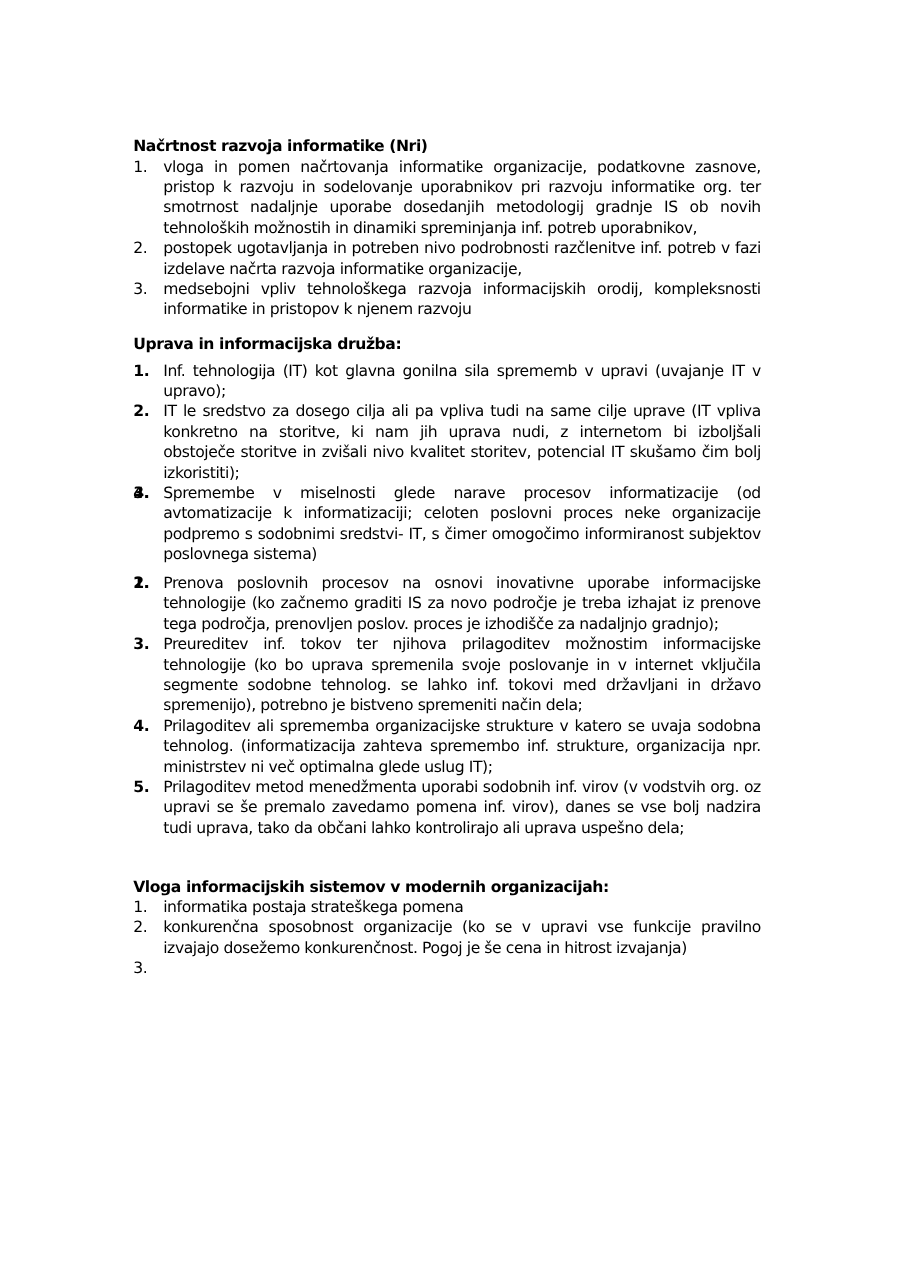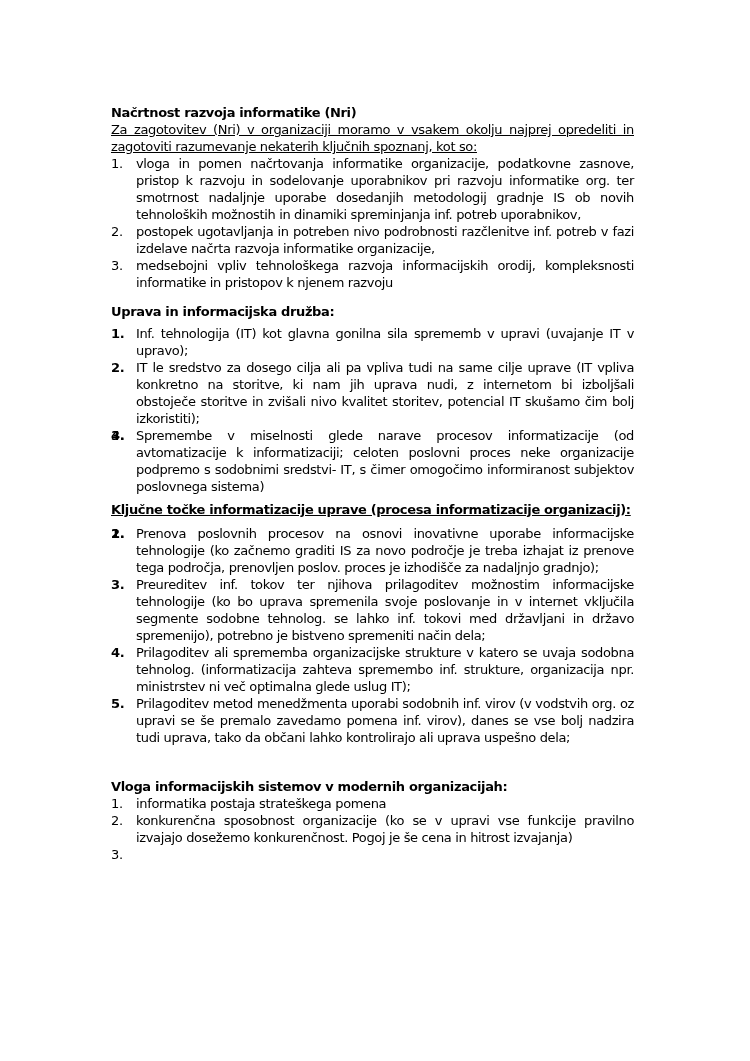--- a/index.html
+++ b/index.html
@@ -1,20 +1,20 @@
 <!DOCTYPE html>
 <html><head>
 <meta charset="utf-8">
 <style>
   html, body { margin: 0; padding: 0; background: #ffffff; }
   body { width: 750px; height: 1061px; position: relative; overflow: hidden; }
   .page {
     position: absolute;
     left: 111px;
-    top: 104px;
+    top: 114px;
     width: 523px;
     font-family: "DejaVu Sans", sans-serif;
     font-size: 13px;
     line-height: 17px;
     color: #000;
     letter-spacing: -0.35px;
   }
   .heading { font-weight: bold; margin: 0; }
   .intro { text-decoration: underline; text-align: justify; margin: 0; }
   ol { list-style: none; margin: 0; padding: 0; }
@@ -28,40 +28,38 @@
   .sec3 ol { margin-top: 7px; }
   .sec4 { margin-top: 32px; }
 </style>
 </head>
 <body>
 
 <div class="page">
 
   <div class="section sec1">
     <p class="heading">Načrtnost razvoja informatike (Nri)</p>
-    <p class="intro">Za zagotovitev (Nri) v organizaciji moramo v vsakem okolju najprej opredeliti in zagotoviti razumevanje nekaterih ključnih spoznanj, kot so:</p>
     <ol>
       <li><span class="num">1.</span><span>vloga in pomen načrtovanja informatike organizacije, podatkovne zasnove, pristop k razvoju in sodelovanje uporabnikov pri razvoju informatike org. ter smotrnost nadaljnje uporabe dosedanjih metodologij gradnje IS ob novih tehnoloških možnostih in dinamiki spreminjanja inf. potreb uporabnikov,</span></li>
       <li><span class="num">2.</span><span>postopek ugotavljanja in potreben nivo podrobnosti razčlenitve inf. potreb v fazi izdelave načrta razvoja informatike organizacije,</span></li>
       <li><span class="num">3.</span><span>medsebojni vpliv tehnološkega razvoja informacijskih orodij, kompleksnosti informatike in pristopov k njenem razvoju</span></li>
     </ol>
   </div>
 
   <div class="section sec2">
     <p class="heading">Uprava in informacijska družba:</p>
     <ol class="bold-nums">
       <li><span class="num">1.</span><span>Inf. tehnologija (IT) kot glavna gonilna sila sprememb v upravi (uvajanje IT v upravo);</span></li>
       <li><span class="num">2.</span><span>IT le sredstvo za dosego cilja ali pa vpliva tudi na same cilje uprave (IT vpliva konkretno na storitve, ki nam jih uprava nudi, z internetom bi izboljšali obstoječe storitve in zvišali nivo kvalitet storitev, potencial IT skušamo čim bolj izkoristiti);</span></li>
       <li><span class="num">3.</span></li>
       <li><span class="num">4.</span><span>Spremembe v miselnosti glede narave procesov informatizacije (od avtomatizacije k informatizaciji; celoten poslovni proces neke organizacije podpremo s sodobnimi sredstvi- IT, s čimer omogočimo informiranost subjektov poslovnega sistema)</span></li>
     </ol>
   </div>
 
   <div class="section sec3">
-    <p class="heading">Ključne točke informatizacije uprave (procesa informatizacije organizacij):</p>
     <ol class="bold-nums">
       <li><span class="num">1.</span></li>
       <li><span class="num">2.</span><span>Prenova poslovnih procesov na osnovi inovativne uporabe informacijske tehnologije (ko začnemo graditi IS za novo področje je treba izhajat iz prenove tega področja, prenovljen poslov. proces je izhodišče za nadaljnjo gradnjo);</span></li>
       <li><span class="num">3.</span><span>Preureditev inf. tokov ter njihova prilagoditev možnostim informacijske tehnologije (ko bo uprava spremenila svoje poslovanje in v internet vključila segmente sodobne tehnolog. se lahko inf. tokovi med državljani in državo spremenijo), potrebno je bistveno spremeniti način dela;</span></li>
       <li><span class="num">4.</span><span>Prilagoditev ali sprememba organizacijske strukture v katero se uvaja sodobna tehnolog. (informatizacija zahteva spremembo inf. strukture, organizacija npr. ministrstev ni več optimalna glede uslug IT);</span></li>
       <li><span class="num">5.</span><span>Prilagoditev metod menedžmenta uporabi sodobnih inf. virov (v vodstvih org. oz upravi se še premalo zavedamo pomena inf. virov), danes se vse bolj nadzira tudi uprava, tako da občani lahko kontrolirajo ali uprava uspešno dela;</span></li>
     </ol>
   </div>
 
   <div class="section sec4">

